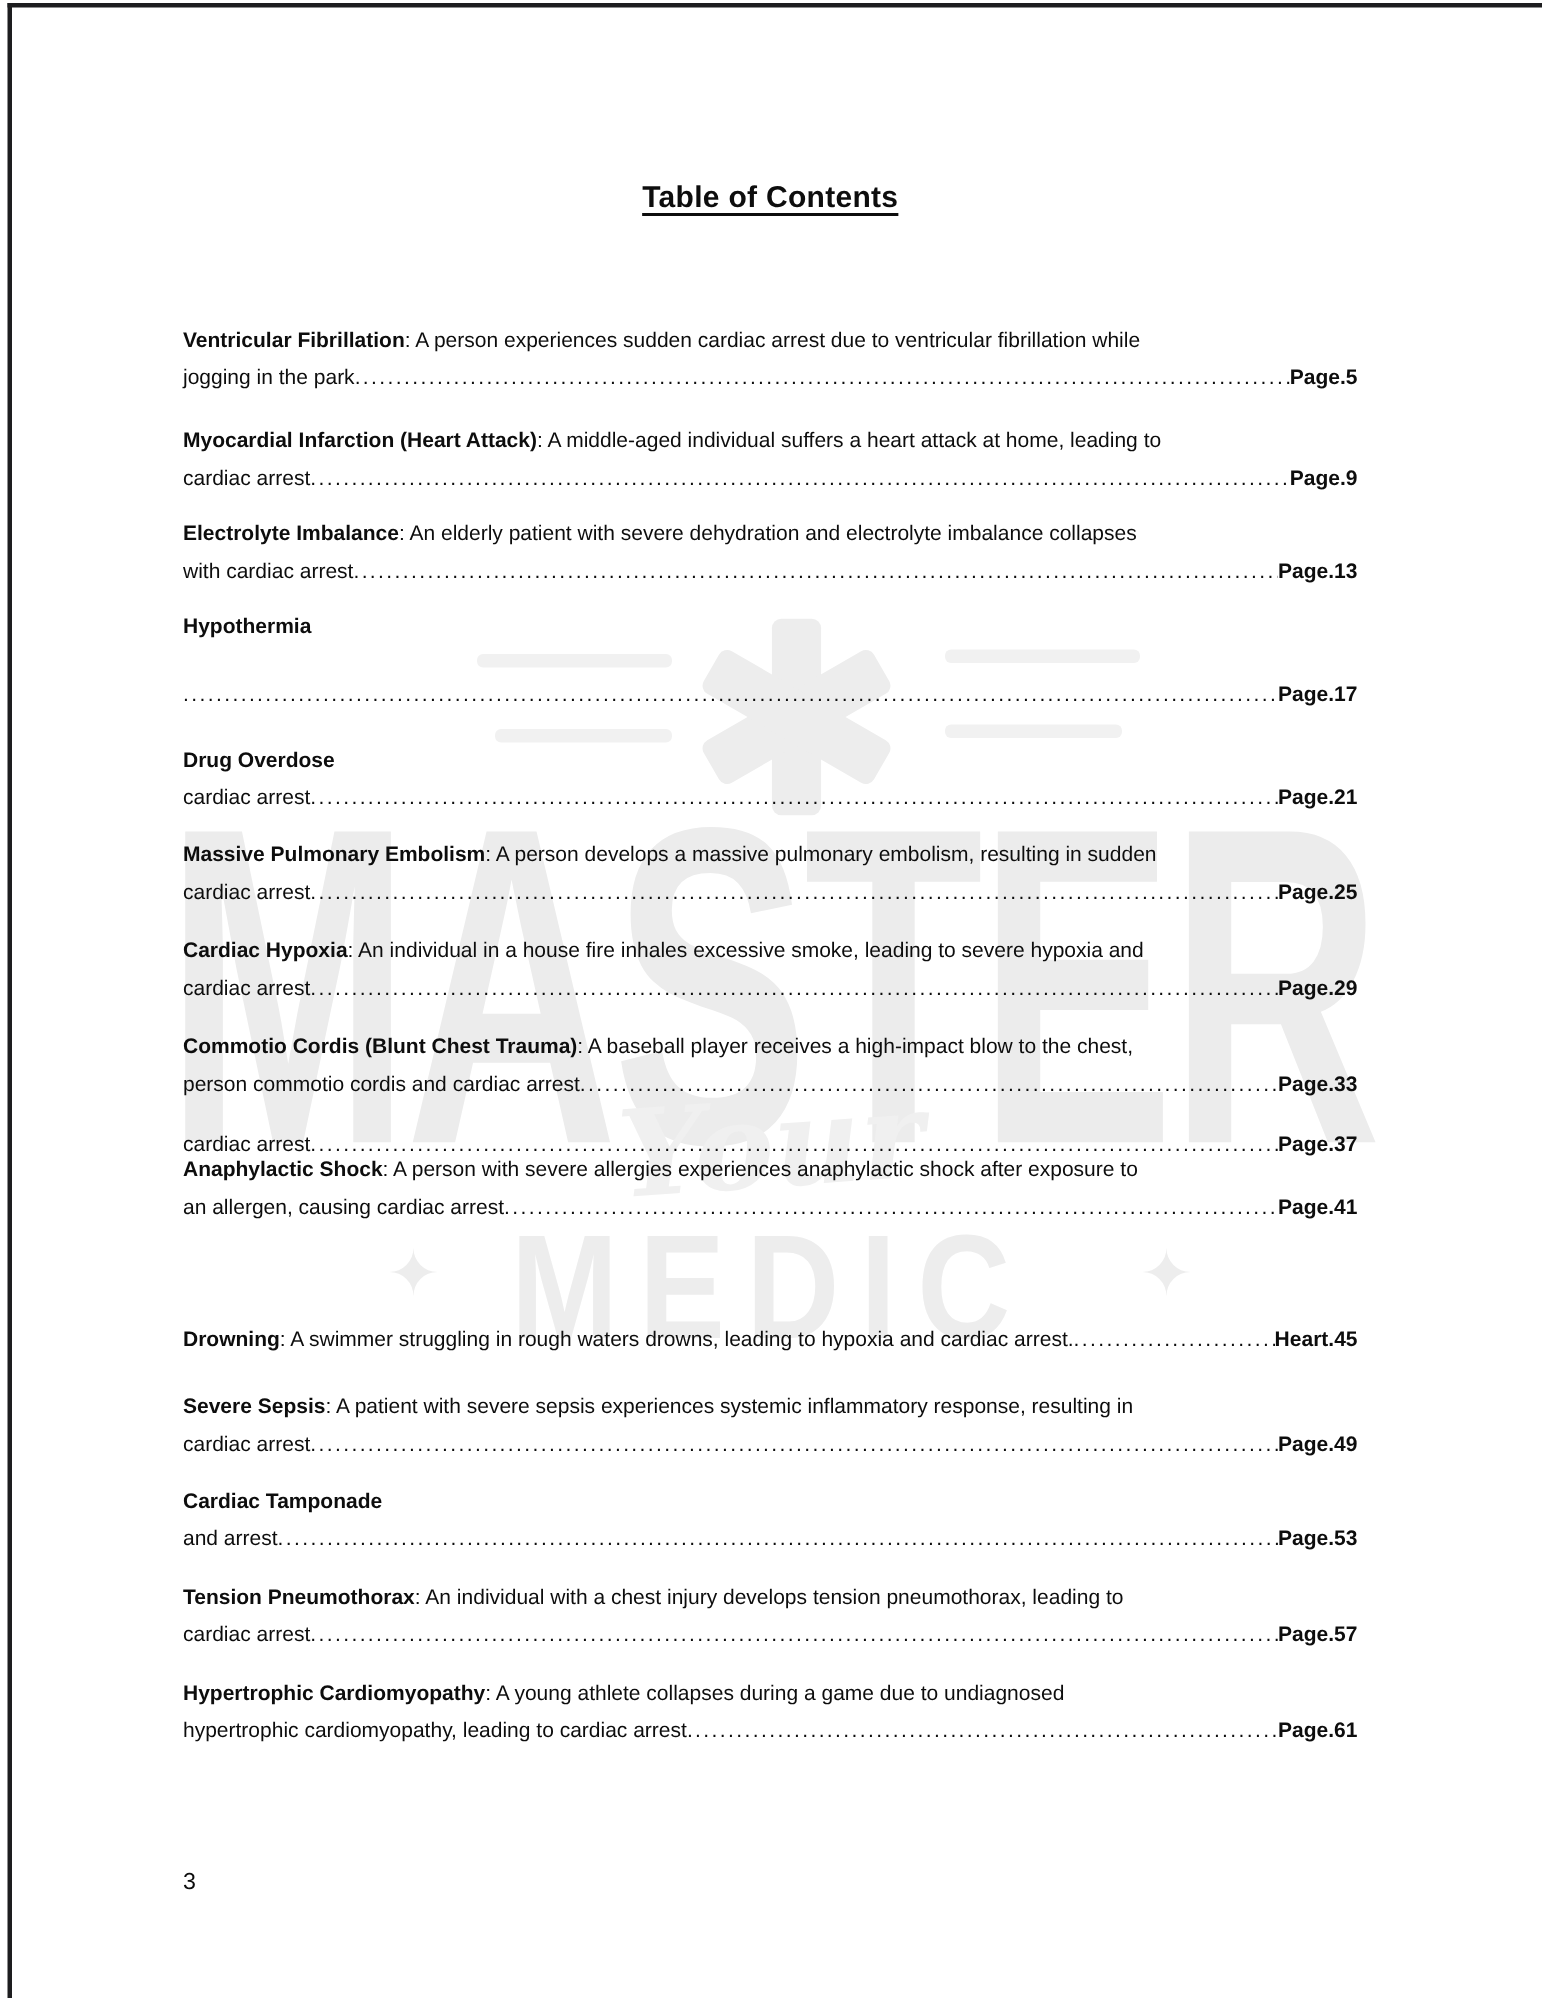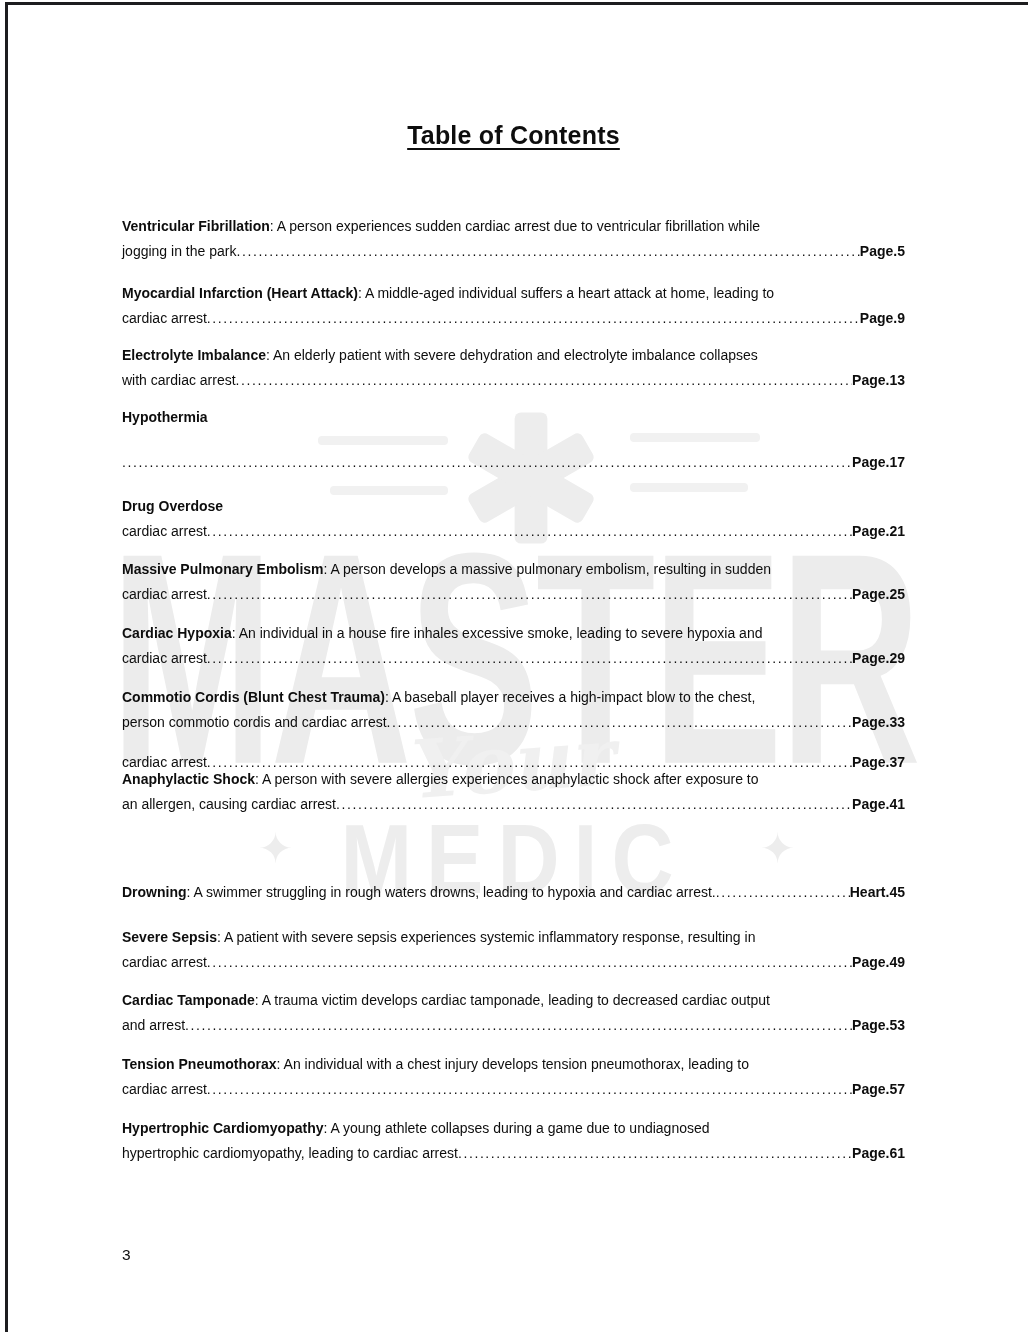--- a/index.html
+++ b/index.html
@@ -45,21 +45,21 @@
   .wm-star-glyph{
     position:absolute;font-size:42px;color:#ededed;line-height:42px;
   }
   
   .content{
     position:absolute;left:122px;top:0;width:783px;height:100%;z-index:1;
   }
   .doc-title{
     position:absolute;left:0;top:121px;width:100%;
     text-align:center;
-    font-size:25px;font-weight:bold;
+    font-size:20px;font-weight:bold;
     text-decoration:underline;
     text-decoration-thickness:2px;
     text-underline-offset:4px;
     letter-spacing:0.2px;
   }
   .entry{position:absolute;left:0;width:100%;}
   .line{
     display:flex;align-items:baseline;
     height:25px;line-height:25px;
     font-size:14px;white-space:nowrap;
@@ -229,21 +229,20 @@
   </div>
           <div class="line">
     <span class="desc">cardiac arrest</span>
             <span class="leader"></span>
             <span class="page-ref">Page.49</span>
   </div>
         </div>
         <div class="entry" style="top: 988px; text-align: right;">
           <div class="line">
     <span class="term">Cardiac Tamponade</span>
-            <span class="desc">: A trauma victim develops cardiac tamponade, leading to decreased cardiac output</span>
   </div>
           <div class="line">
     <span class="desc">and arrest</span>
             <span class="leader"></span>
             <span class="page-ref">Page.53</span>
   </div>
         </div>
         <div class="entry" style="top: 1052px;">
           <div class="line">
     <span class="term">Tension Pneumothorax</span>

